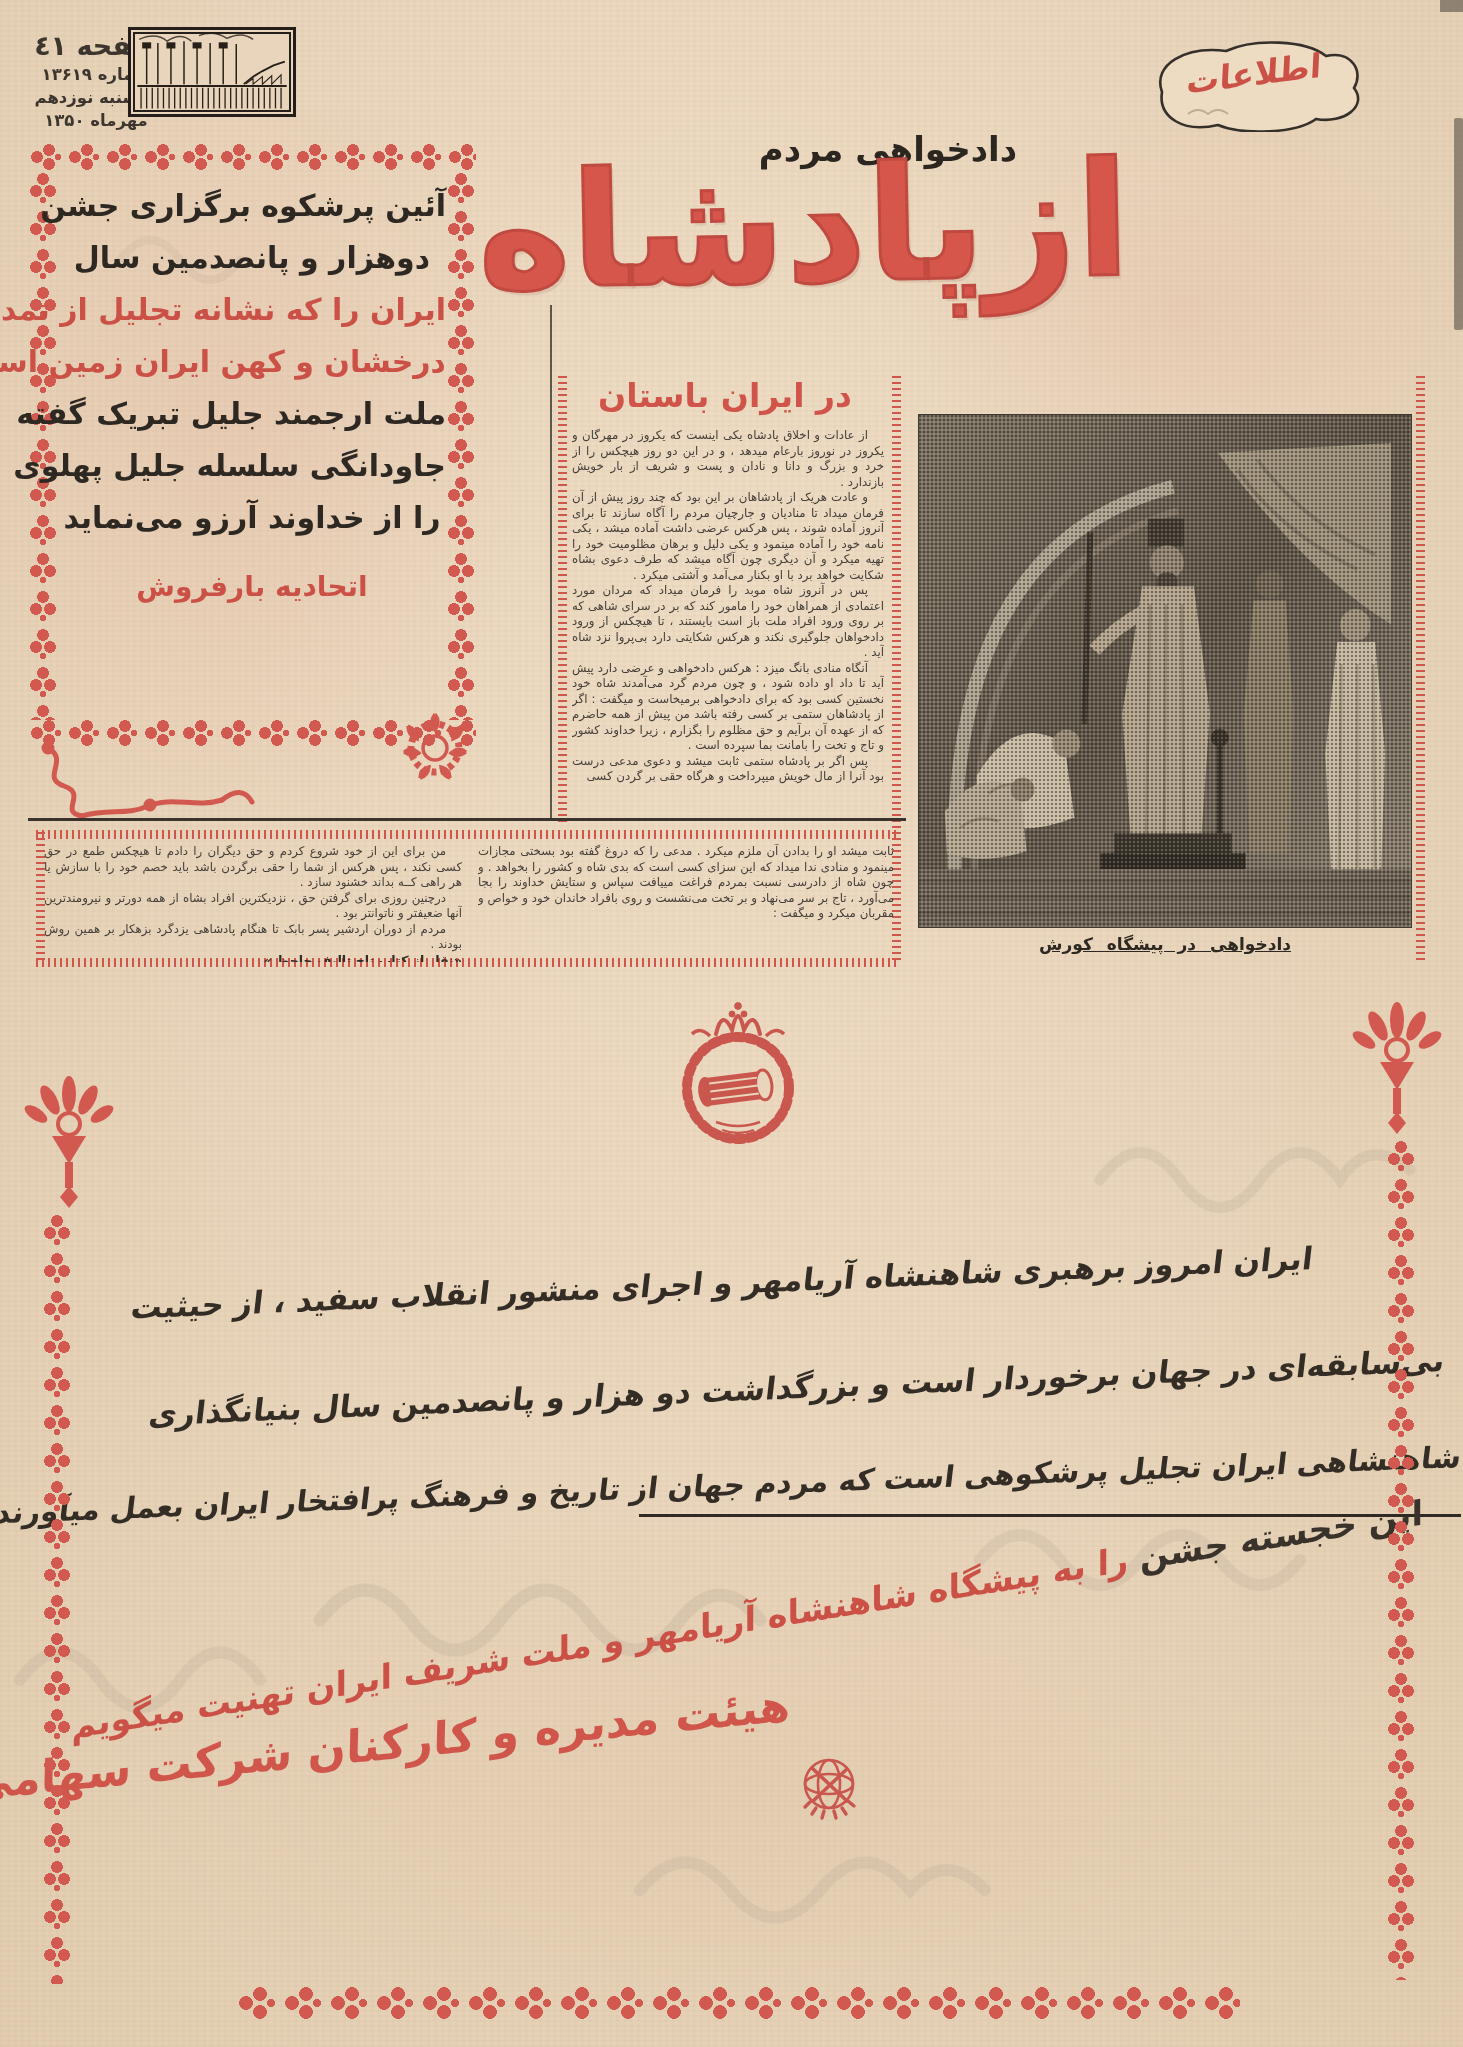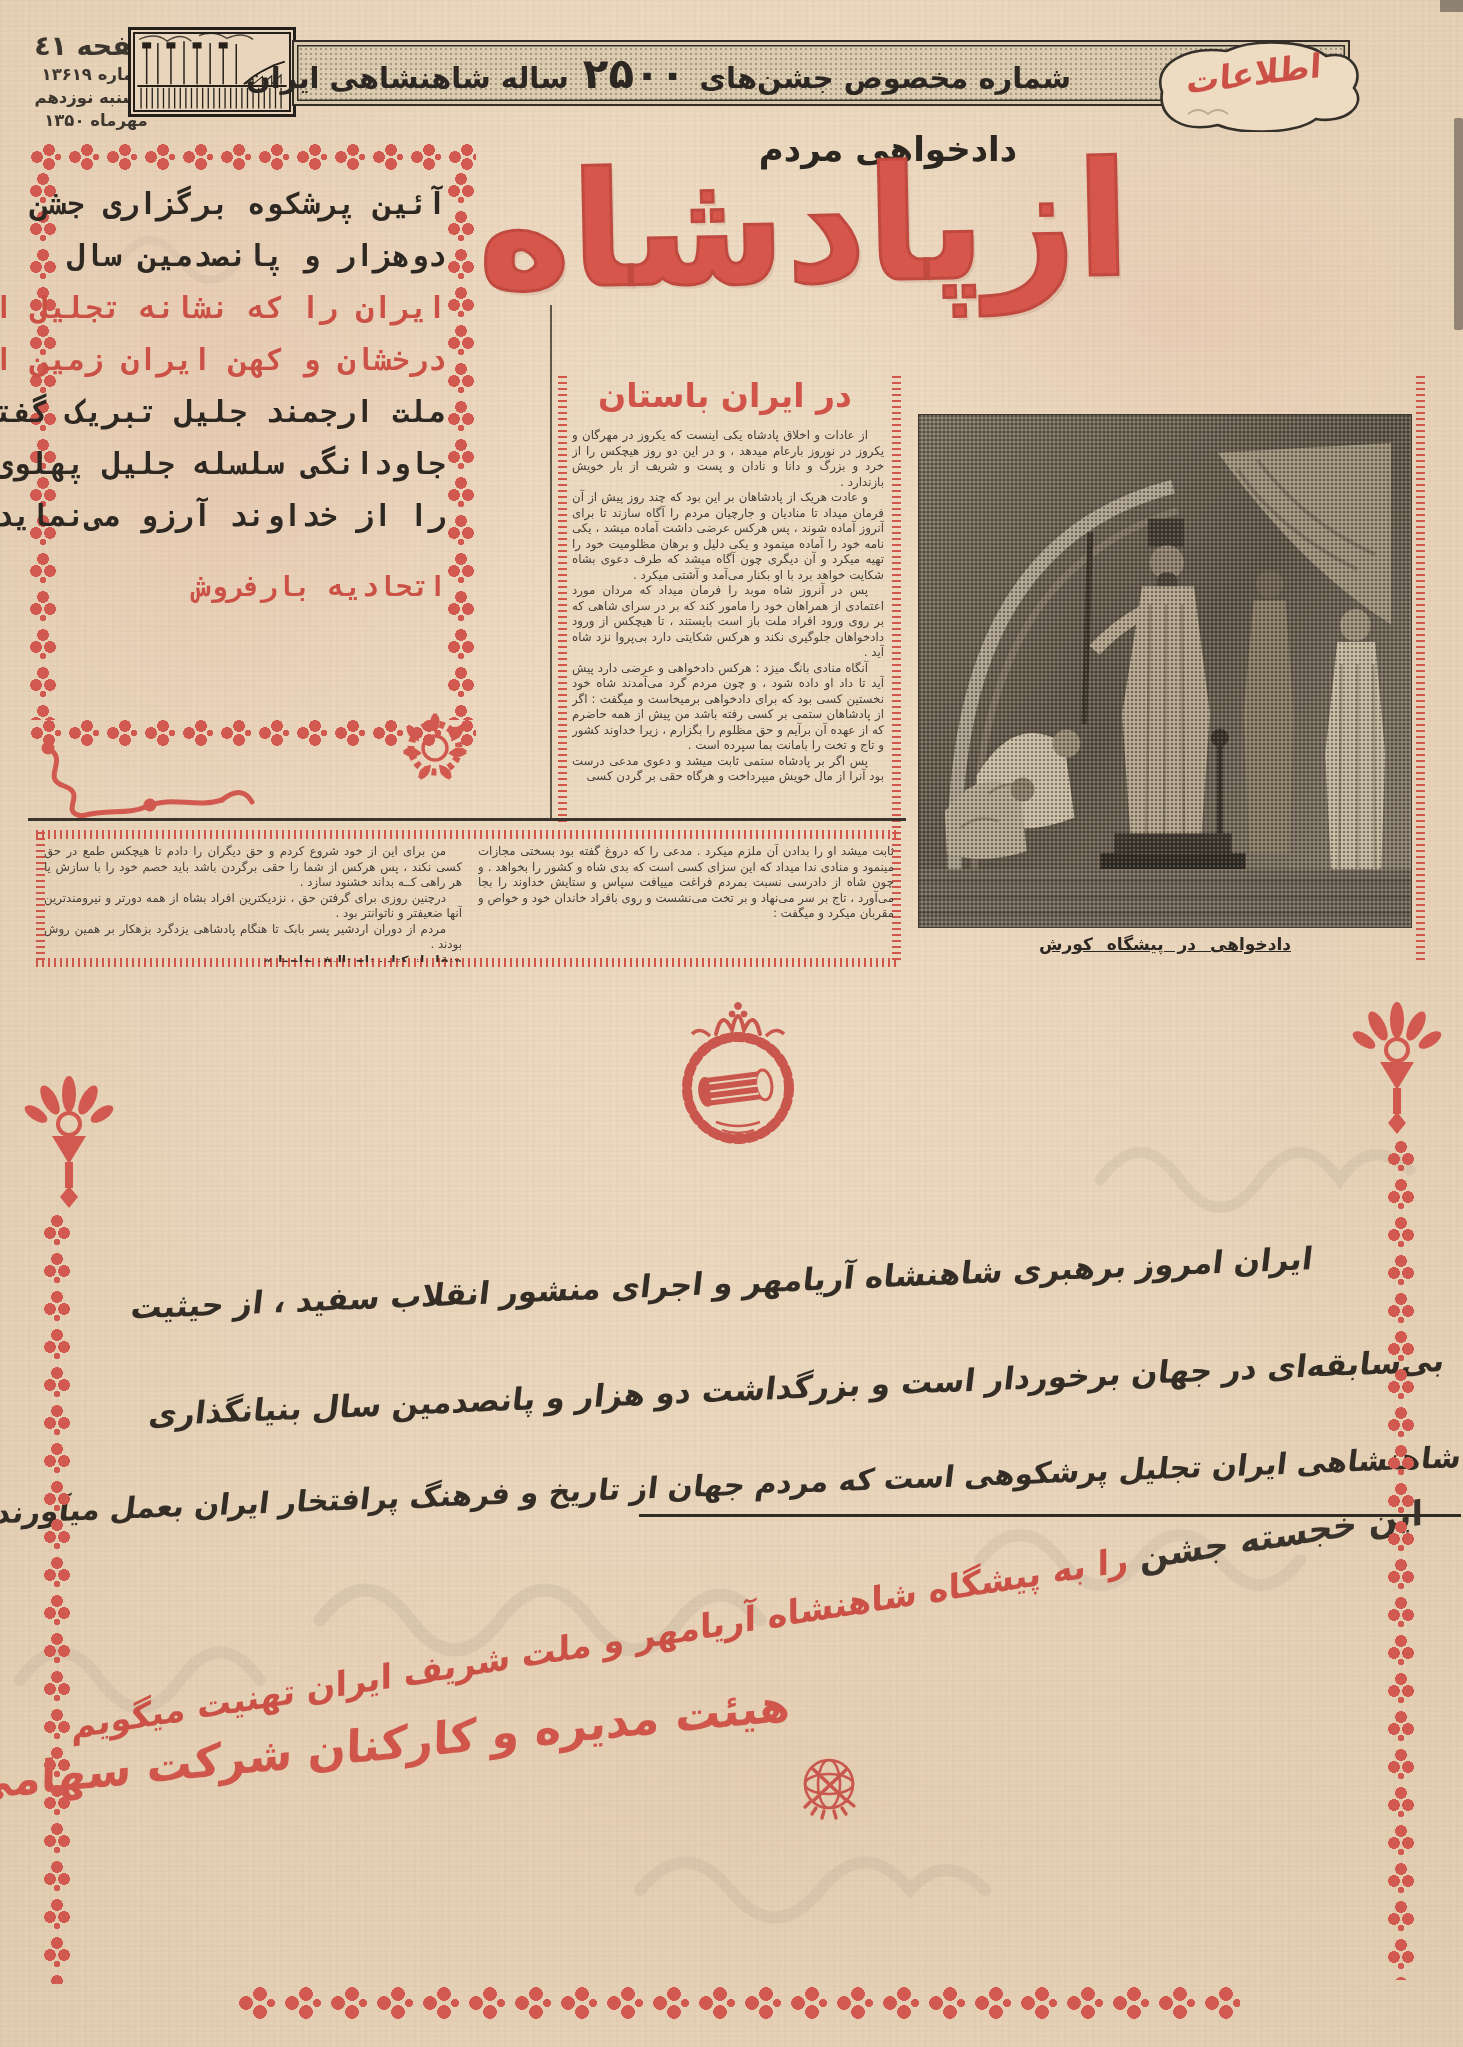--- a/index.html
+++ b/index.html
@@ -68,21 +68,21 @@
   .orn-v{background-image:
       radial-gradient(circle 6px at 15px 9px,  var(--red2) 97%, transparent),
       radial-gradient(circle 6px at 8px 21px,  var(--red2) 97%, transparent),
       radial-gradient(circle 6px at 22px 21px, var(--red2) 97%, transparent),
       radial-gradient(circle 3.2px at 15px 30px, var(--red2) 97%, transparent);
     background-size:30px 38px;background-repeat:repeat-y;}
   .gb-top{left:0;top:0;width:448px;height:30px;}
   .gb-bottom{left:0;bottom:0;width:448px;height:30px;}
   .gb-left{left:0;top:28px;width:30px;height:550px;}
   .gb-right{right:0;top:28px;width:30px;height:550px;}
-  .gbox .content{position:absolute;left:30px;top:30px;right:30px;bottom:30px;padding-top:8px;text-align:right;font-family:Liberation Mono, monospace;}
+  .gbox .content{position:absolute;left:30px;top:30px;right:30px;bottom:30px;padding-top:8px;text-align:center;}
   .gline{font-size:30px;font-weight:bold;line-height:52px;white-space:nowrap;}
   .gline.black{color:#2e2822;}
   .gline.red{color:var(--red);}
   .gsigner{margin-top:26px;font-size:28px;font-weight:bold;color:var(--red);}
   .gflourish{left:30px;top:742px;width:230px;height:78px;}
   .grosette{left:392px;top:700px;width:86px;height:92px;}
   .gflourish svg,.grosette svg{width:100%;height:100%;display:block;}
   
   .vdivider{left:550px;top:305px;width:2px;height:516px;background:#453e34;opacity:.85;}
   .hatch-v{width:9px;background:repeating-linear-gradient(180deg, #d0554a 0 2.2px, transparent 2.2px 6px);}
@@ -222,27 +222,20 @@
           <line x1="134" y1="62" x2="134" y2="84"></line>
             <line x1="140" y1="62" x2="140" y2="84"></line>
             <line x1="146" y1="62" x2="146" y2="84"></line>
           <line x1="152" y1="62" x2="152" y2="84"></line>
             <line x1="158" y1="62" x2="158" y2="84"></line>
         </g>
       </g>
     </svg>
   </div>
 
-  <div class="abs banner">
-    <div class="txt">
-      <span>شماره مخصوص جشن‌های</span>
-      <span class="num">۲۵۰۰</span>
-      <span>ساله شاهنشاهی ایران</span>
-    </div>
-  </div>
 
   <div class="abs masthead">
     <svg viewBox="0 0 212 96">
       <path d="M14,56 C4,28 38,10 78,15 C106,2 158,4 178,20 C204,14 216,36 206,52 C220,70 196,88 168,83 C148,98 94,99 70,89 C36,97 10,82 14,56 Z" fill="#eedcc2" stroke="#35302a" stroke-width="2.6"></path>
       <path d="M40,78 q10,-8 20,0 q10,-8 20,0" fill="none" stroke="#9a8d78" stroke-width="2" opacity=".6"></path>
     </svg>
     <div class="logoword">اطلاعات</div>
   </div>
 
   <div class="abs edge-mark"></div>

